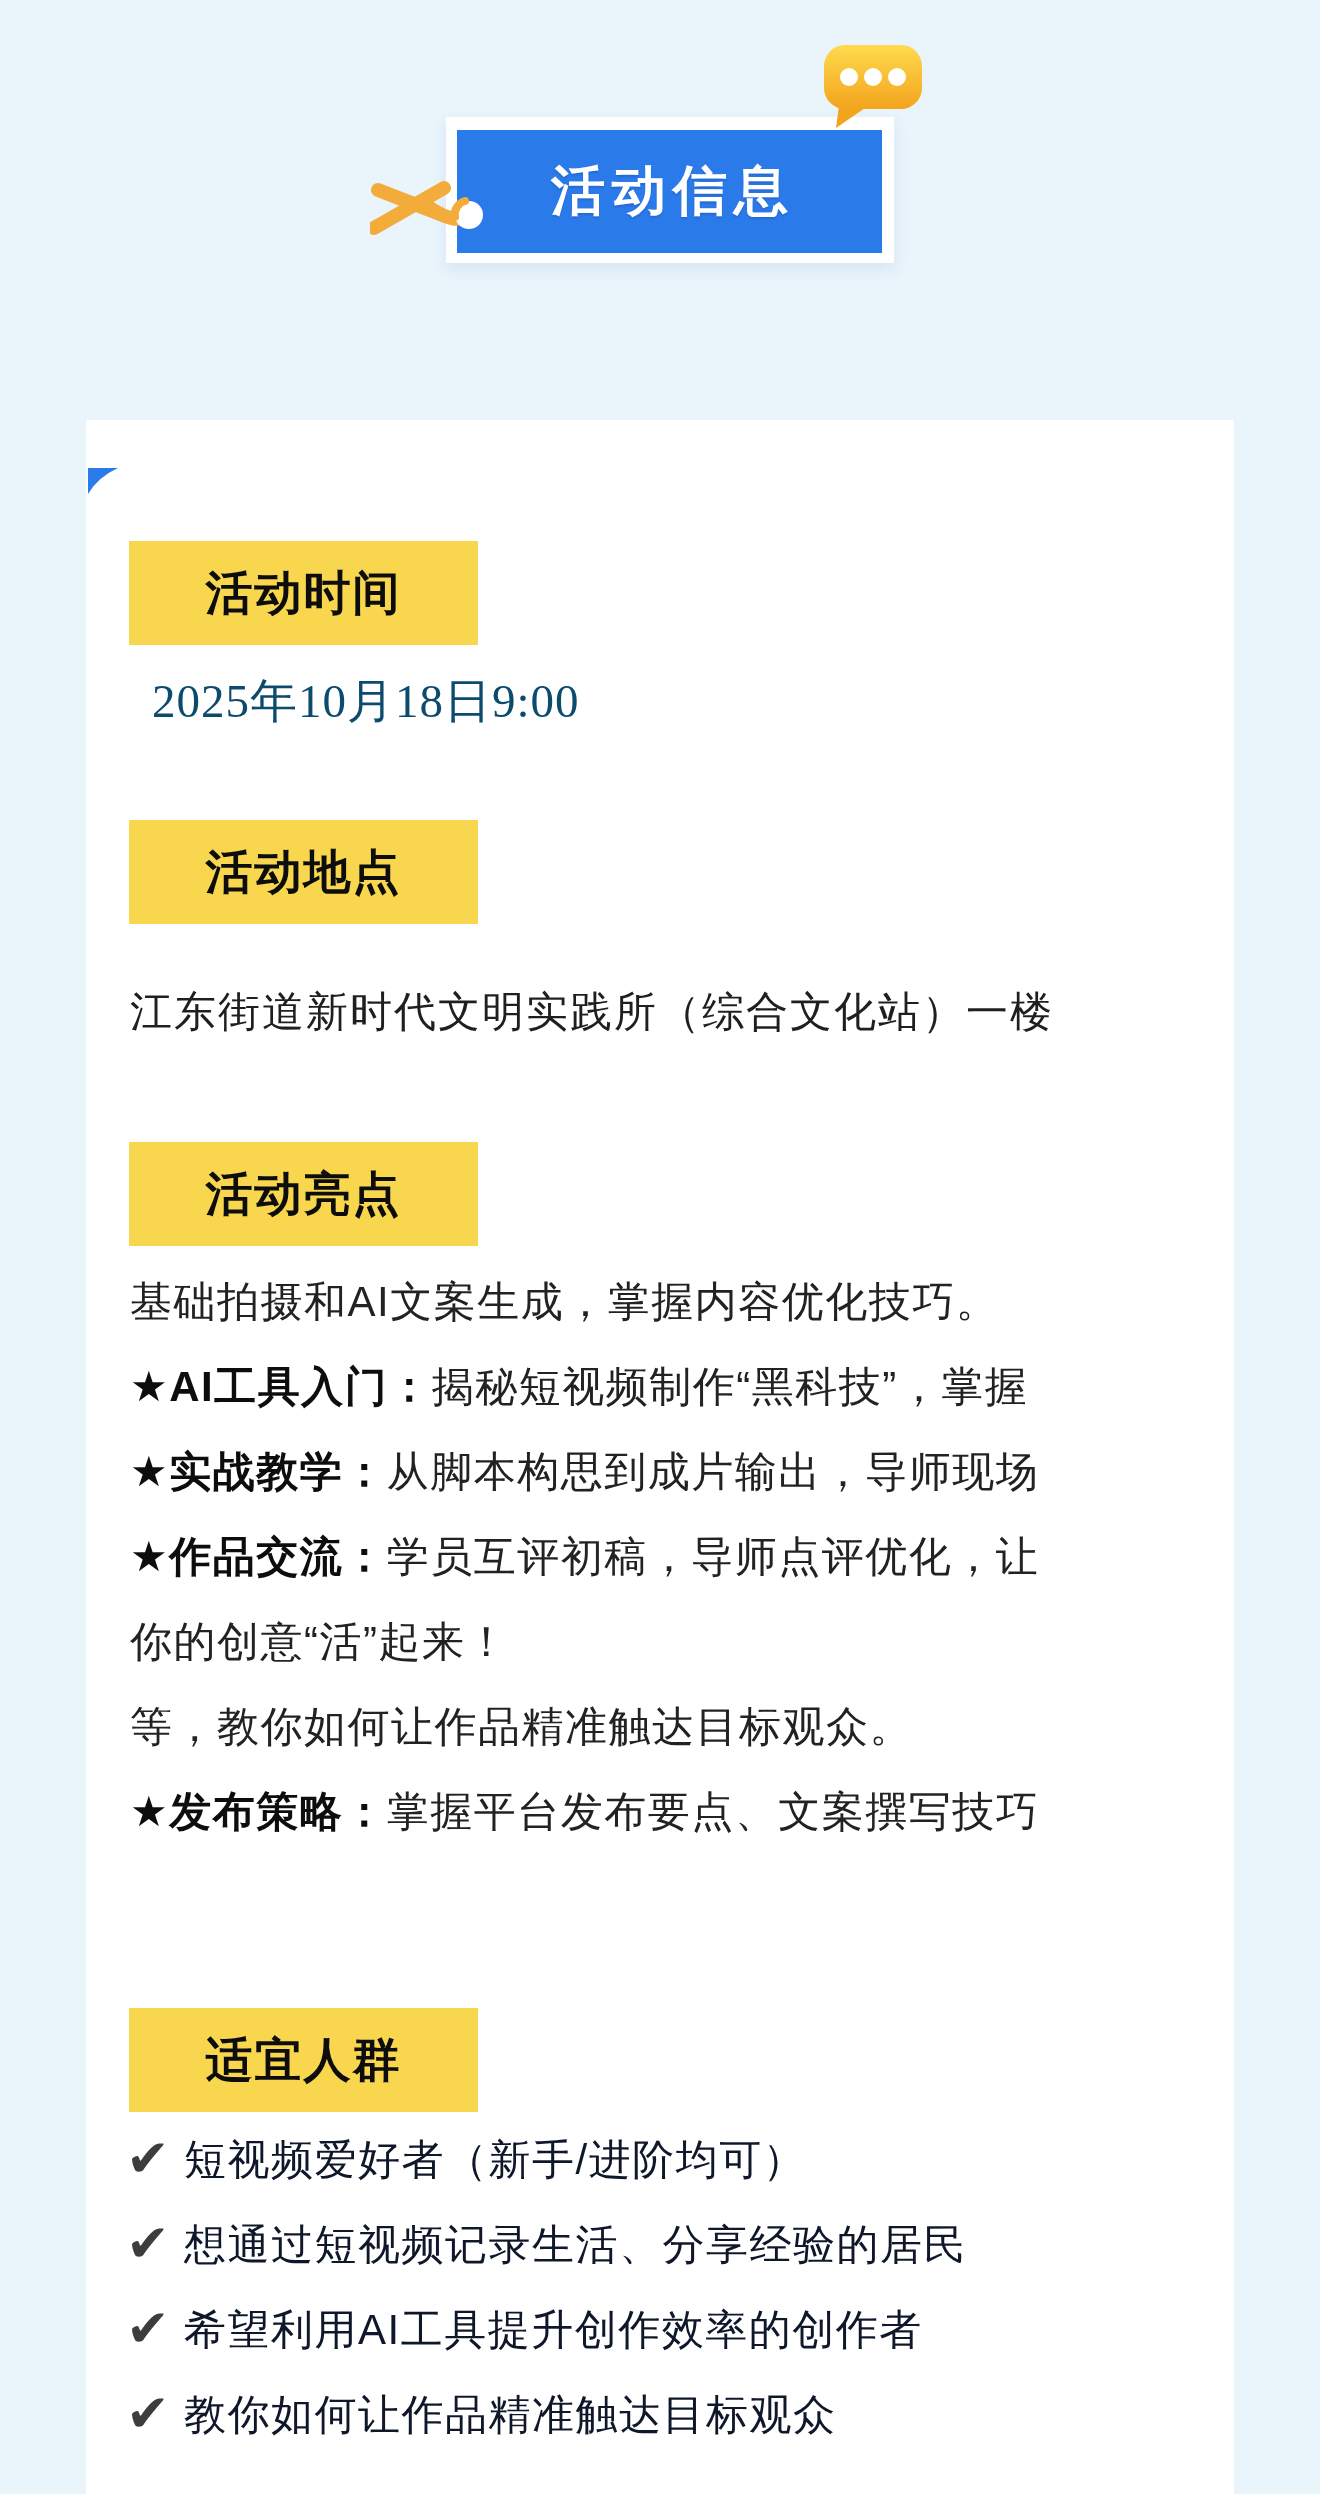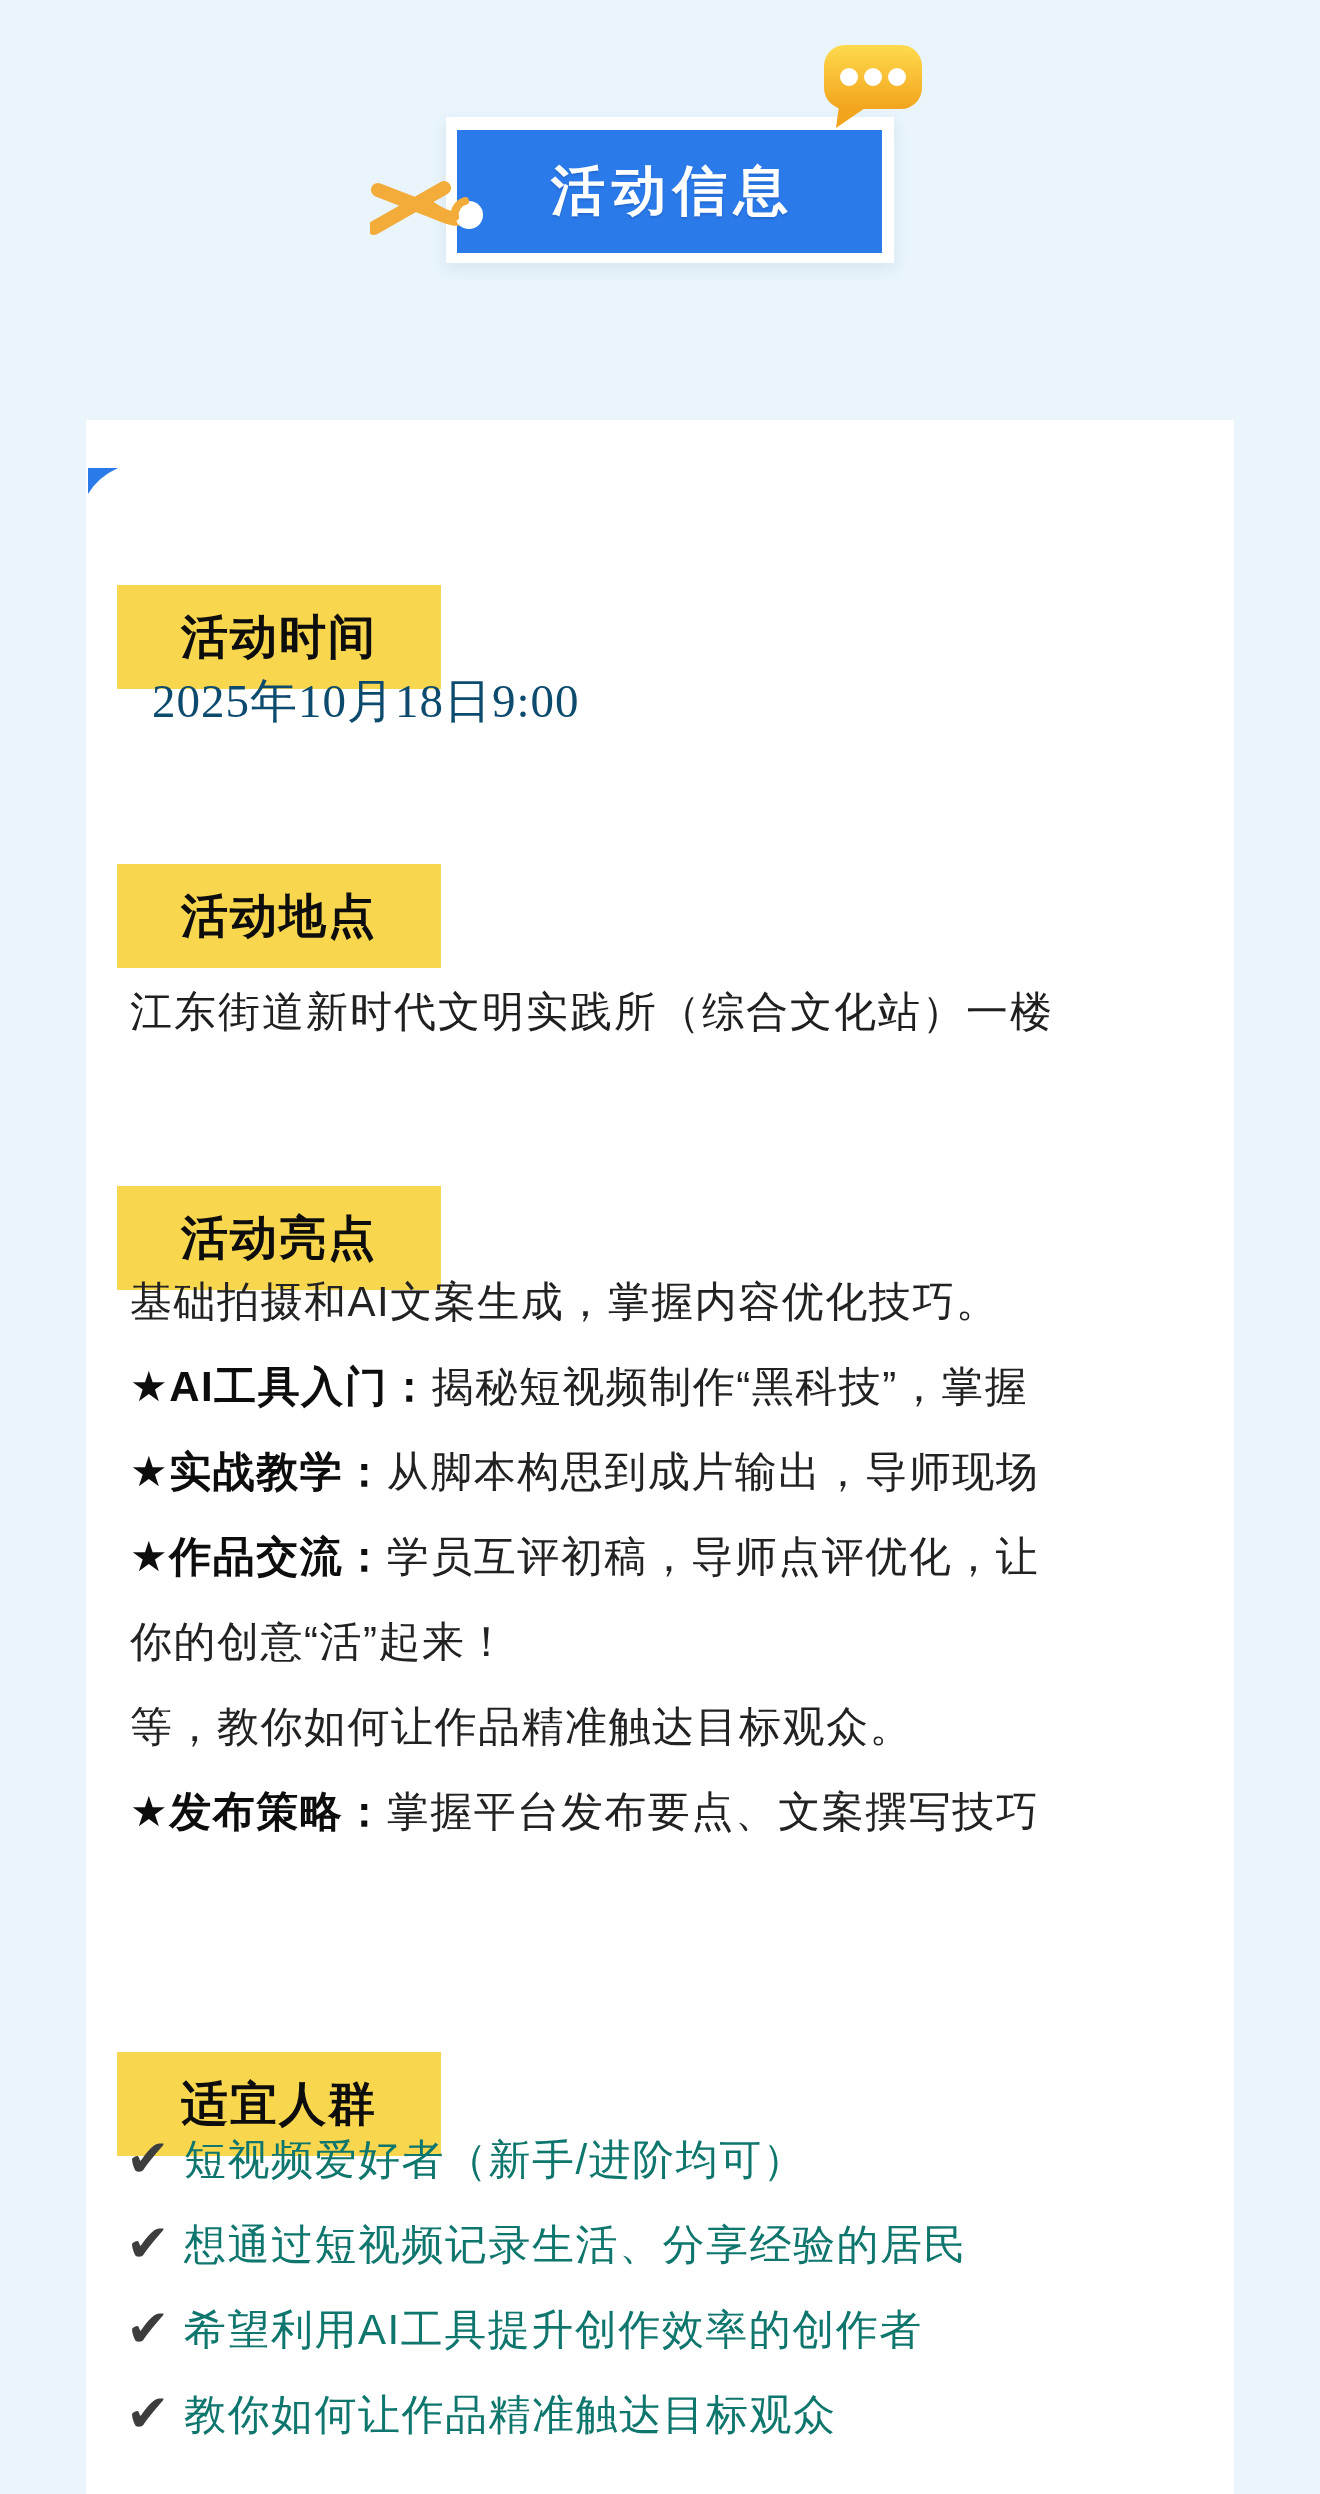--- a/index.html
+++ b/index.html
@@ -33,23 +33,23 @@
   .scissors-icon{position:absolute;left:370px;top:160px;width:130px;height:90px;}
 
   
   .card{
     position:absolute;left:86px;top:420px;width:1148px;height:2074px;
     background:#ffffff;
   }
   .corner-fold{position:absolute;left:2px;top:48px;width:30px;height:26px;}
 
   .sec-label{
-    position:absolute;left:31px;width:324px;height:104px;
+    position:absolute;left:43px;width:349px;height:104px;
     background:#F8D64E;
-    display:flex;align-items:center;justify-content:center;margin-top:44px;
+    display:flex;align-items:center;justify-content:center;
   }
   .sec-label span{
     font-size:47px;font-weight:bold;color:#0d0d0d;letter-spacing:2px;white-space:nowrap;
   }
   .label-time{top:121px;}
   .label-location{top:400px;}
   .label-highlights{top:722px;}
   .label-audience{top:1588px;}
 
   .time-value{
@@ -76,21 +76,21 @@
   }
   .aud-item{
     height:85px;display:flex;align-items:center;
   }
   .check-glyph{
     font-size:52px;color:#3d3d3d;font-weight:bold;
     width:58px;flex:0 0 58px;line-height:1;
     transform:translateY(-2px);
   }
   .aud-text{
-    font-size:42px;color:#0f766e;letter-spacing:1.5px;white-space:nowrap;
+    font-size:42px;color:#0f172a;letter-spacing:1.5px;white-space:nowrap;
   }
 </style>
 </head>
 <body>
 
 <div class="page">
 
   <div class="banner">
     <div class="banner-inner">
       <span class="banner-title">活动信息</span>

